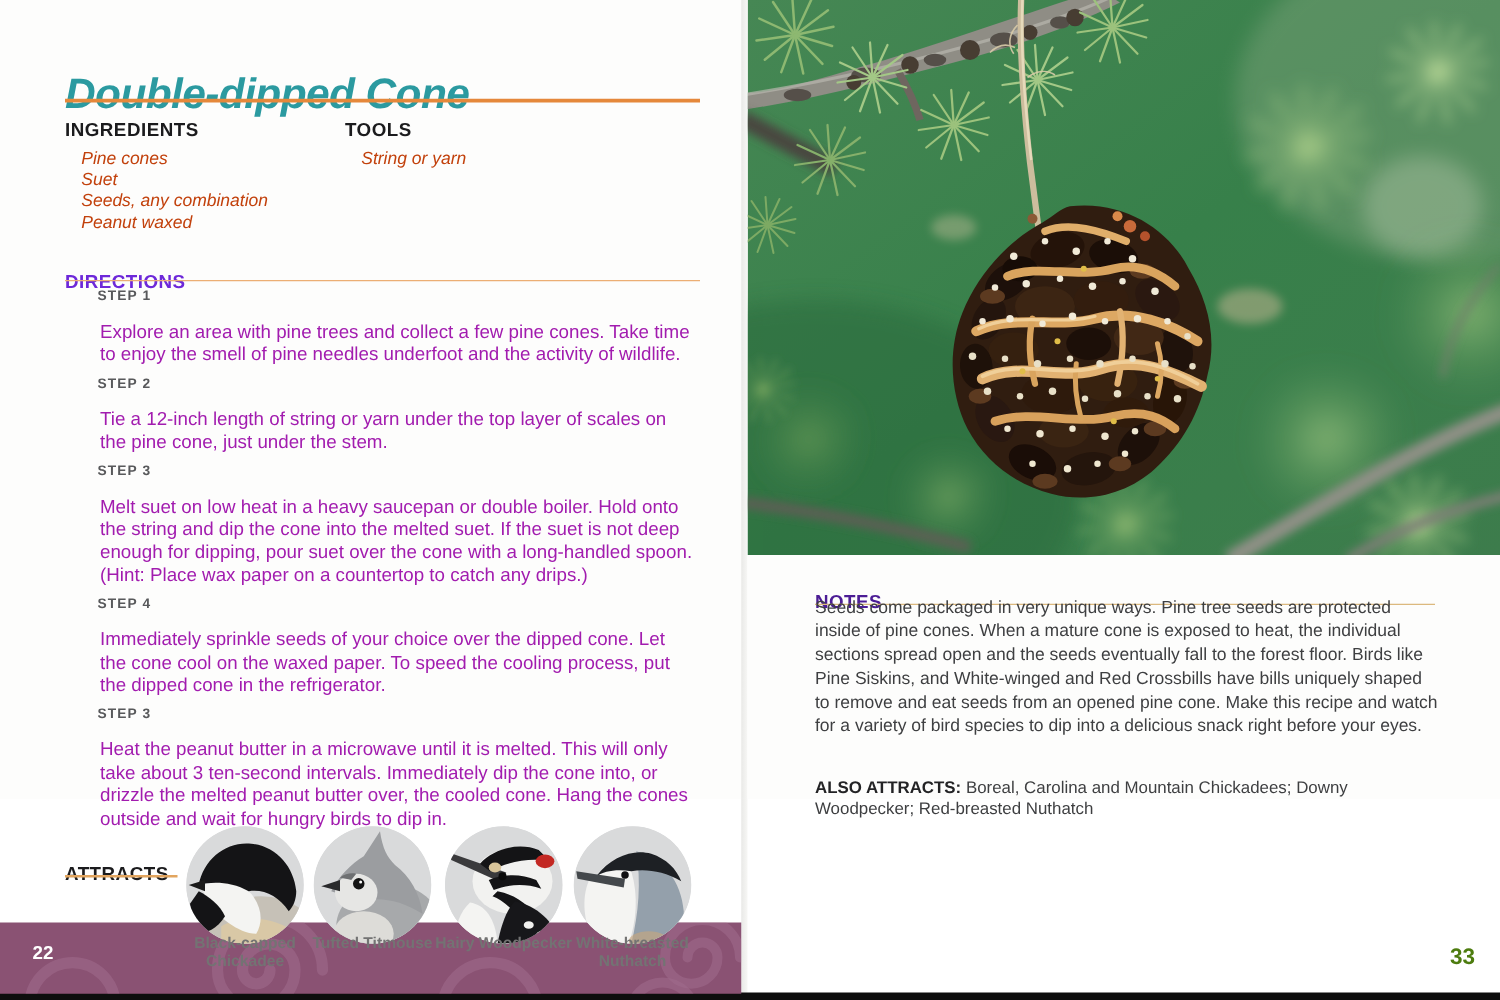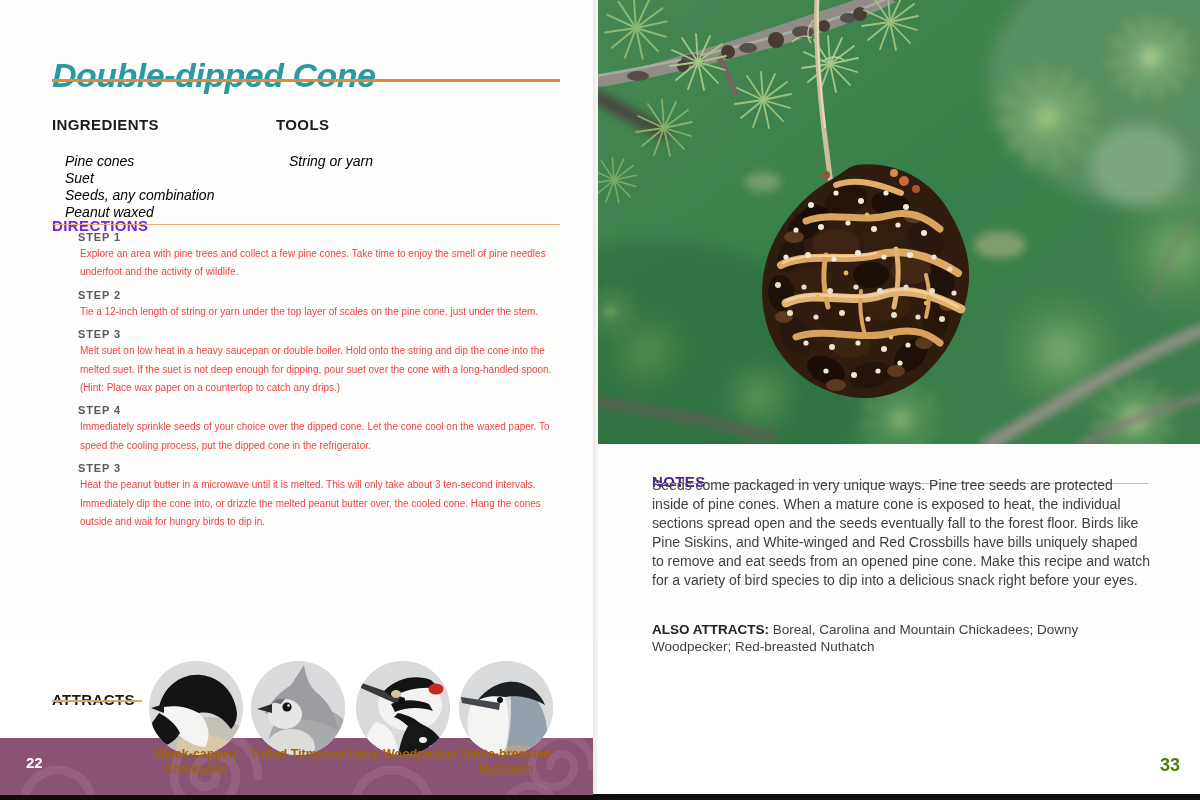--- a/index.html
+++ b/index.html
@@ -13,47 +13,47 @@
   .page-right{left:598px;width:602px;}
   .gutter{position:absolute;left:593px;top:0;width:5px;height:795px;
     background:linear-gradient(to right,#e9e9e7,#f7f7f5);}
   .bottom-strip{position:absolute;left:0;top:794px;width:1200px;height:6px;background:#0e0e0e;}
 
   
   .title{position:absolute;left:52px;top:33px;font-size:34px;font-weight:bold;font-style:italic;
     color:#2b9aa0;letter-spacing:-0.5px;white-space:nowrap;}
   .title-rule{position:absolute;left:52px;top:79px;width:508px;height:3px;background:#e5883b;}
 
-  .cols{position:absolute;left:52px;top:116px;width:508px;display:flex;}
+  .cols{position:absolute;left:52px;top:96px;width:508px;display:flex;}
   .col-ingredients{width:224px;}
   .col-tools{flex:1;}
   .sect-head{font-size:15px;font-weight:bold;color:#1b1b1d;letter-spacing:0.4px;margin:0;}
-  .item-list{list-style:none;margin:20px 0 0;padding:0 0 0 13px;font-style:italic;
-    font-size:14px;color:#000000;line-height:17px;}
+  .item-list{list-style:none;margin:5px 0 0;padding:0 0 0 13px;font-style:italic;
+    font-size:14px;color:#c2410c;line-height:17px;}
 
   .directions-head{position:absolute;left:52px;top:205px;font-size:15px;font-weight:bold;
     color:#6d28d9;letter-spacing:0.4px;}
   .directions-rule{position:absolute;left:52px;top:224px;width:508px;height:1px;background:#ecae74;}
 
   .steps{position:absolute;left:78px;top:231px;width:478px;}
   .step{margin-bottom:7px;}
   .step-label{font-size:11px;font-weight:bold;color:#58595b;letter-spacing:0.9px;}
-  .step-text{margin:2px 0 0 2px;font-size:10px;color:#ef4444;line-height:18.4px;}
+  .step-text{margin:14px 0 0 2px;font-size:15px;color:#a21caf;line-height:18.4px;}
 
   .attracts-head{position:absolute;left:52px;top:679px;font-size:15px;font-weight:bold;
     color:#1b1b1d;letter-spacing:0.4px;}
   .attracts-rule{position:absolute;left:52px;top:700px;width:90px;height:2px;background:#e2a55f;}
 
   .footer-bar{position:absolute;left:0;top:738px;width:593px;height:57px;background:#8a5273;
     overflow:hidden;z-index:1;}
   .bird-circle{position:absolute;top:661px;width:94px;height:94px;border-radius:50%;
     overflow:hidden;background:#d9dadb;z-index:2;}
   .bird-circle svg{display:block;}
   .bc1{left:149px;} .bc2{left:251px;} .bc3{left:356px;} .bc4{left:459px;}
-  .bird-name{position:absolute;top:747px;width:122px;text-align:center;color:#a16207;
+  .bird-name{position:absolute;top:747px;width:122px;text-align:center;color:#737373;
     font-weight:bold;font-size:12.5px;line-height:15px;z-index:3;}
   .bn1{left:135px;} .bn2{left:237px;} .bn3{left:342px;} .bn4{left:445px;}
   .page-num-left{position:absolute;left:26px;top:754px;font-size:15px;font-weight:bold;
     color:#ffffff;z-index:3;}
 
   
   .photo{position:absolute;left:598px;top:0;width:602px;height:444px;overflow:hidden;}
   .notes-head{position:absolute;left:652px;top:461px;font-size:15px;font-weight:bold;
     color:#4c1d95;letter-spacing:0.4px;}
   .notes-rule{position:absolute;left:652px;top:483px;width:496px;height:1px;background:#dcb97e;}

